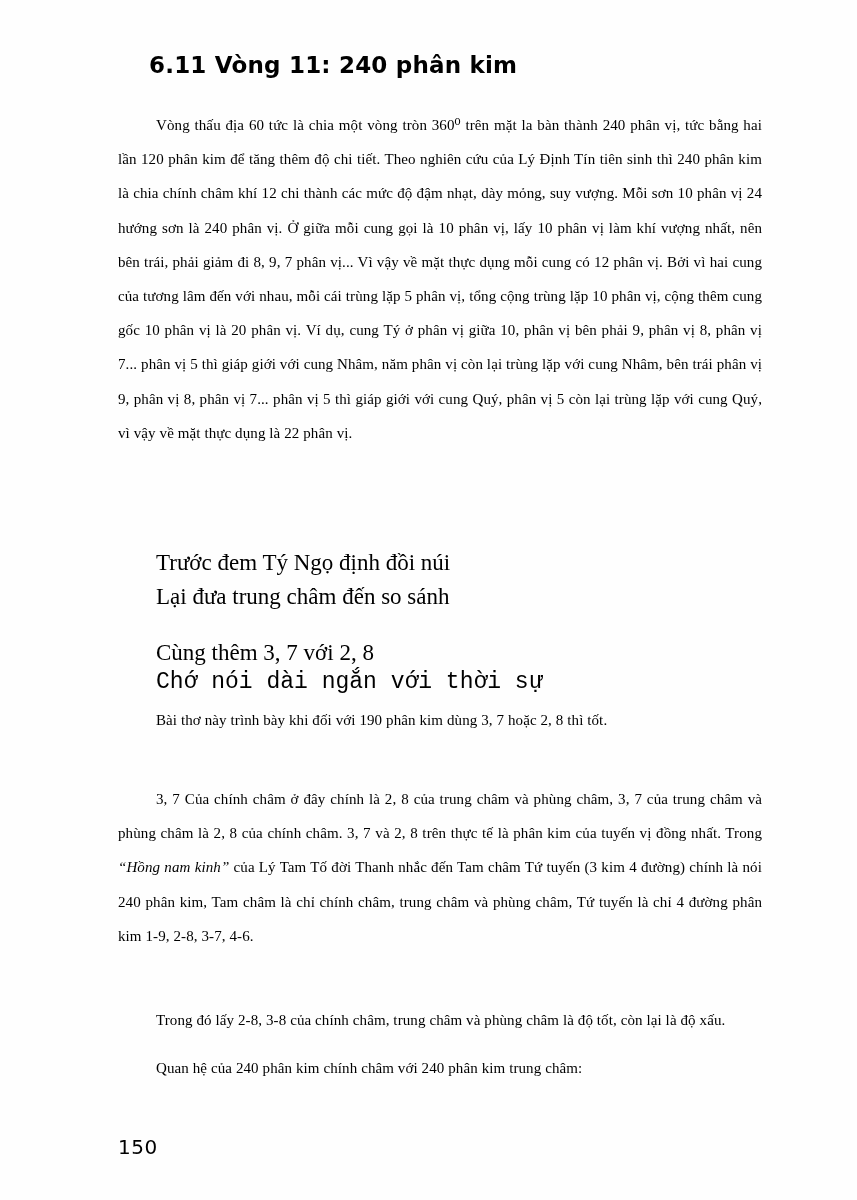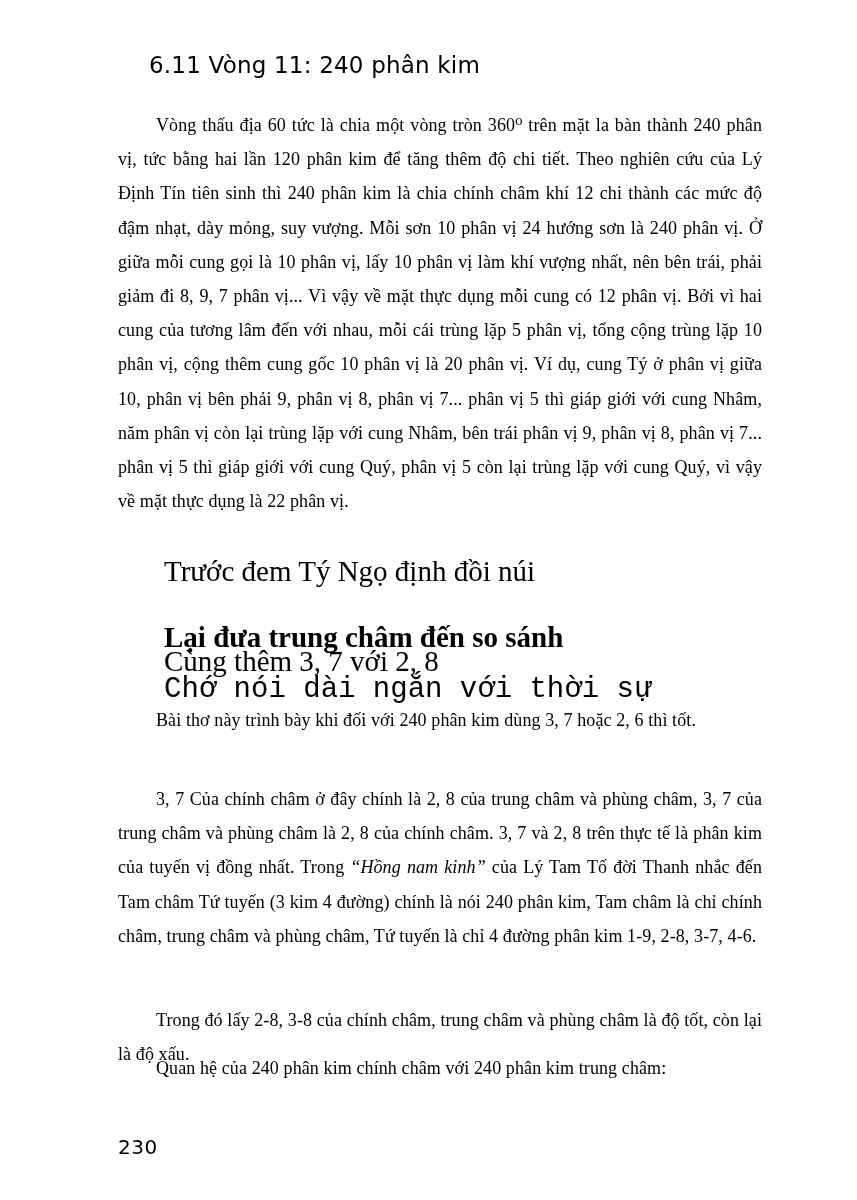--- a/index.html
+++ b/index.html
@@ -25,53 +25,53 @@
   .content {
     position: absolute;
     left: 118px;
     top: 0;
     width: 644px;
   }
 
   h1.chapter-heading {
     font-family: "DejaVu Sans", "Liberation Sans", sans-serif;
     font-size: 23px;
-    font-weight: normal;
+    font-weight: bold;
     letter-spacing: 0.2px;
     margin: 0;
     padding: 0;
     position: absolute;
     left: 31px;
     top: 52px;
     white-space: nowrap;
   }
 
   .body-text {
     position: absolute;
     left: 0;
     width: 644px;
-    font-size: 18px;
+    font-size: 15px;
     line-height: 34.2px;
     text-align: justify;
     text-justify: inter-word;
     letter-spacing: 0.1px;
     margin: 0;
   }
 
   .body-text.indent {
     text-indent: 38px;
   }
 
   .verse {
     position: absolute;
     left: 38px;
-    font-size: 29px;
+    font-size: 23px;
     line-height: 34.2px;
     white-space: nowrap;
-    margin: 8px;
+    margin: 0;
   }
 
   .ital {
     font-style: italic;
   }
 
   .para-italic {
   }
 
   .folio {
@@ -80,21 +80,21 @@
     top: 1135px;
     font-family: "DejaVu Sans", "Liberation Sans", sans-serif;
     font-size: 20px;
     font-weight: normal;
     letter-spacing: 0.5px;
   }
 
   
   #para-1 { top: 108px; }
   #verse-1 { top: 546px; }
-  #verse-2 { top: 612px; font-weight: bold; }
+  #verse-2 { top: 580px; }
   #verse-3 { top: 636px; }
   #verse-4 { top: 665px; font-family: Liberation Mono, monospace; }
   #para-2 { top: 703px; }
   #para-3 { top: 782px; }
   #para-4 { top: 1003px; }
   #para-5 { top: 1051px; }
 </style>
 </head>
 <body>
 
@@ -107,25 +107,25 @@
     <p class="body-text indent" id="para-1">Vòng thấu địa 60 tức là chia một vòng tròn 360⁰ trên mặt la bàn thành 240 phân vị, tức bằng hai lần 120 phân kim để tăng thêm độ chi tiết. Theo nghiên cứu của Lý Định Tín tiên sinh thì 240 phân kim là chia chính châm khí 12 chi thành các mức độ đậm nhạt, dày mỏng, suy vượng. Mỗi sơn 10 phân vị 24 hướng sơn là 240 phân vị. Ở giữa mỗi cung gọi là 10 phân vị, lấy 10 phân vị làm khí vượng nhất, nên bên trái, phải giảm đi 8, 9, 7 phân vị... Vì vậy về mặt thực dụng mỗi cung có 12 phân vị. Bởi vì hai cung của tương lâm đến với nhau, mỗi cái trùng lặp 5 phân vị, tổng cộng trùng lặp 10 phân vị, cộng thêm cung gốc 10 phân vị là 20 phân vị. Ví dụ, cung Tý ở phân vị giữa 10, phân vị bên phải 9, phân vị 8, phân vị 7... phân vị 5 thì giáp giới với cung Nhâm, năm phân vị còn lại trùng lặp với cung Nhâm, bên trái phân vị 9, phân vị 8, phân vị 7... phân vị 5 thì giáp giới với cung Quý, phân vị 5 còn lại trùng lặp với cung Quý, vì vậy về mặt thực dụng là 22 phân vị.</p>
 
     <p class="verse" id="verse-1">Trước đem Tý Ngọ định đồi núi</p>
 
     <p class="verse" id="verse-2">Lại đưa trung châm đến so sánh</p>
 
     <p class="verse" id="verse-3">Cùng thêm 3, 7 với 2, 8</p>
 
     <p class="verse" id="verse-4">Chớ nói dài ngắn với thời sự</p>
 
-    <p class="body-text indent" id="para-2">Bài thơ này trình bày khi đối với 240 phân kim dùng 3, 7 hoặc 2, 6 thì tốt.</p>
+    <p class="body-text indent" id="para-2">Bài thơ này trình bày khi đối với 190 phân kim dùng 3, 7 hoặc 2, 8 thì tốt.</p>
 
     <p class="body-text indent" id="para-3"><span>3, 7 Của chính châm ở đây chính là 2, 8 của trung châm và phùng châm, 3, 7 của trung châm và phùng châm là 2, 8 của chính châm. 3, 7 và 2, 8 trên thực tế là phân kim của tuyến vị đồng nhất. Trong </span><span class="ital">“Hồng nam kinh”</span><span> của Lý Tam Tố đời Thanh nhắc đến Tam châm Tứ tuyến (3 kim 4 đường) chính là nói 240 phân kim, Tam châm là chỉ chính châm, trung châm và phùng châm, Tứ tuyến là chỉ 4 đường phân kim 1-9, 2-8, 3-7, 4-6.</span></p>
 
     <p class="body-text indent" id="para-4">Trong đó lấy 2-8, 3-8 của chính châm, trung châm và phùng châm là độ tốt, còn lại là độ xấu.</p>
 
     <p class="body-text indent para-italic" id="para-5">Quan hệ của 240 phân kim chính châm với 240 phân kim trung châm:</p>
 
   </div>
 
-  <div class="folio">230</div>
+  <div class="folio">150</div>
 
 </div>
 
 </body></html>

